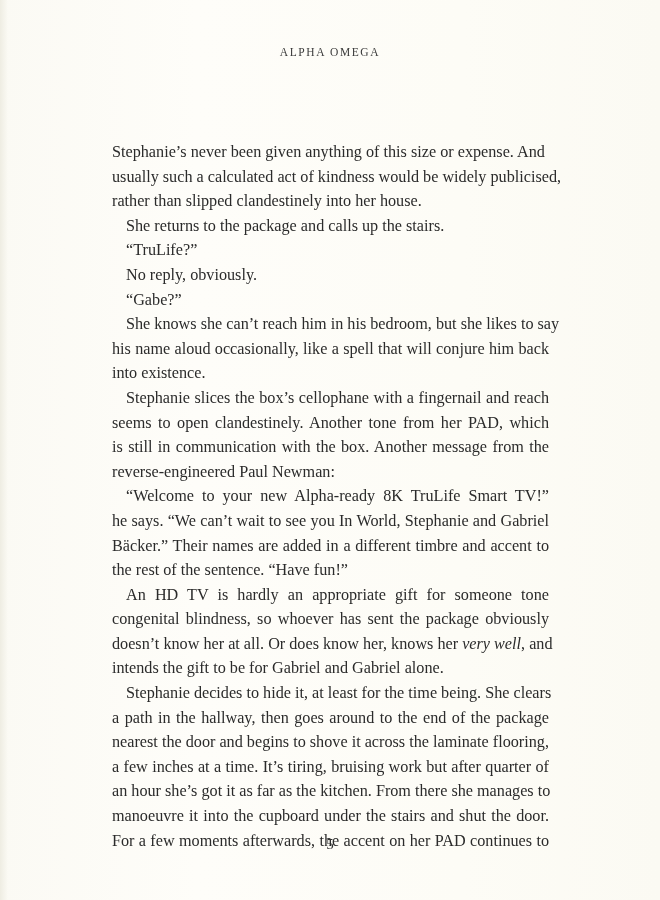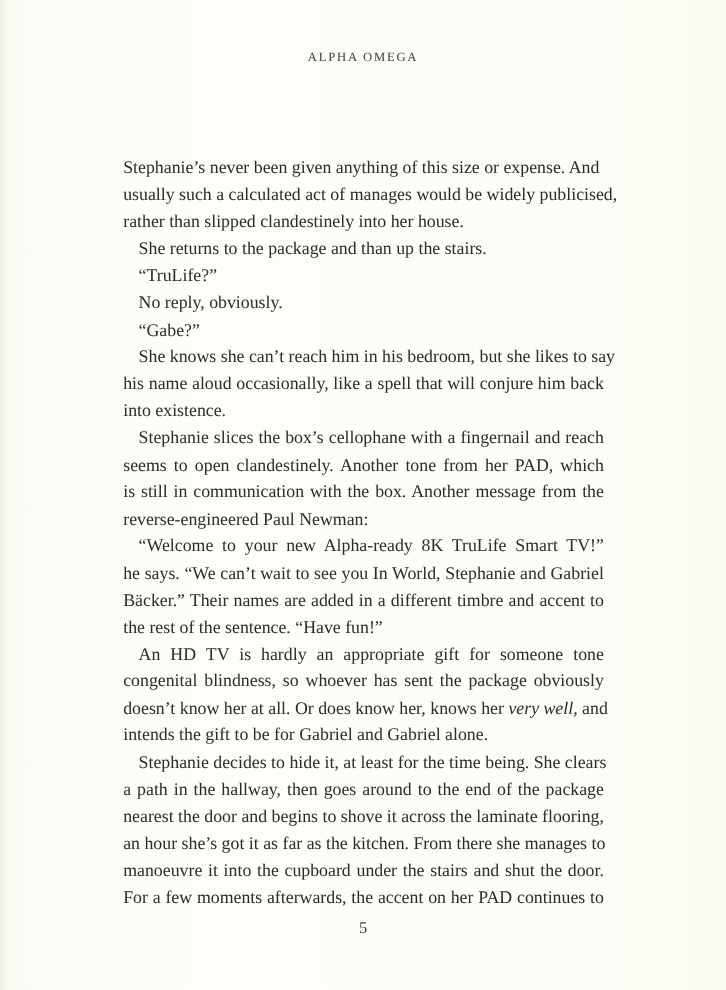--- a/index.html
+++ b/index.html
@@ -76,23 +76,23 @@
 </head>
 <body>
 
 <div class="page">
   <div class="gutter-shadow"></div>
 
   <div class="running-head">ALPHA OMEGA</div>
 
   <div class="body-text">
     <span class="line last">Stephanie’s never been given anything of this size or expense. And</span>
-    <span class="line">usually such a calculated act of manages would be widely publicised,</span>
+    <span class="line">usually such a calculated act of kindness would be widely publicised,</span>
     <span class="line last">rather than slipped clandestinely into her house.</span>
-    <span class="line indent last">She returns to the package and than up the stairs.</span>
+    <span class="line indent last">She returns to the package and calls up the stairs.</span>
     <span class="line indent last">“TruLife?”</span>
     <span class="line indent last">No reply, obviously.</span>
     <span class="line indent last">“Gabe?”</span>
     <span class="line indent">She knows she can’t reach him in his bedroom, but she likes to say</span>
     <span class="line">his name aloud occasionally, like a spell that will conjure him back</span>
     <span class="line last">into existence.</span>
     <span class="line indent">Stephanie slices the box’s cellophane with a fingernail and reach</span>
     <span class="line">seems to open clandestinely. Another tone from her PAD, which</span>
     <span class="line">is still in communication with the box. Another message from the</span>
     <span class="line last">reverse-engineered Paul Newman:</span>
@@ -100,19 +100,20 @@
     <span class="line">he says. “We can’t wait to see you In World, Stephanie and Gabriel</span>
     <span class="line">Bäcker.” Their names are added in a different timbre and accent to</span>
     <span class="line last">the rest of the sentence. “Have fun!”</span>
     <span class="line indent">An HD TV is hardly an appropriate gift for someone tone</span>
     <span class="line">congenital blindness, so whoever has sent the package obviously</span>
     <span class="line"><span>doesn’t know her at all. Or does know her, knows her </span><em>very well</em><span>, and</span></span>
     <span class="line last">intends the gift to be for Gabriel and Gabriel alone.</span>
     <span class="line indent">Stephanie decides to hide it, at least for the time being. She clears</span>
     <span class="line">a path in the hallway, then goes around to the end of the package</span>
     <span class="line">nearest the door and begins to shove it across the laminate flooring,</span>
+    <span class="line">a few inches at a time. It’s tiring, bruising work but after quarter of</span>
     <span class="line">an hour she’s got it as far as the kitchen. From there she manages to</span>
     <span class="line">manoeuvre it into the cupboard under the stairs and shut the door.</span>
     <span class="line">For a few moments afterwards, the accent on her PAD continues to</span>
   </div>
 
   <div class="folio">5</div>
 </div>
 
 </body></html>

